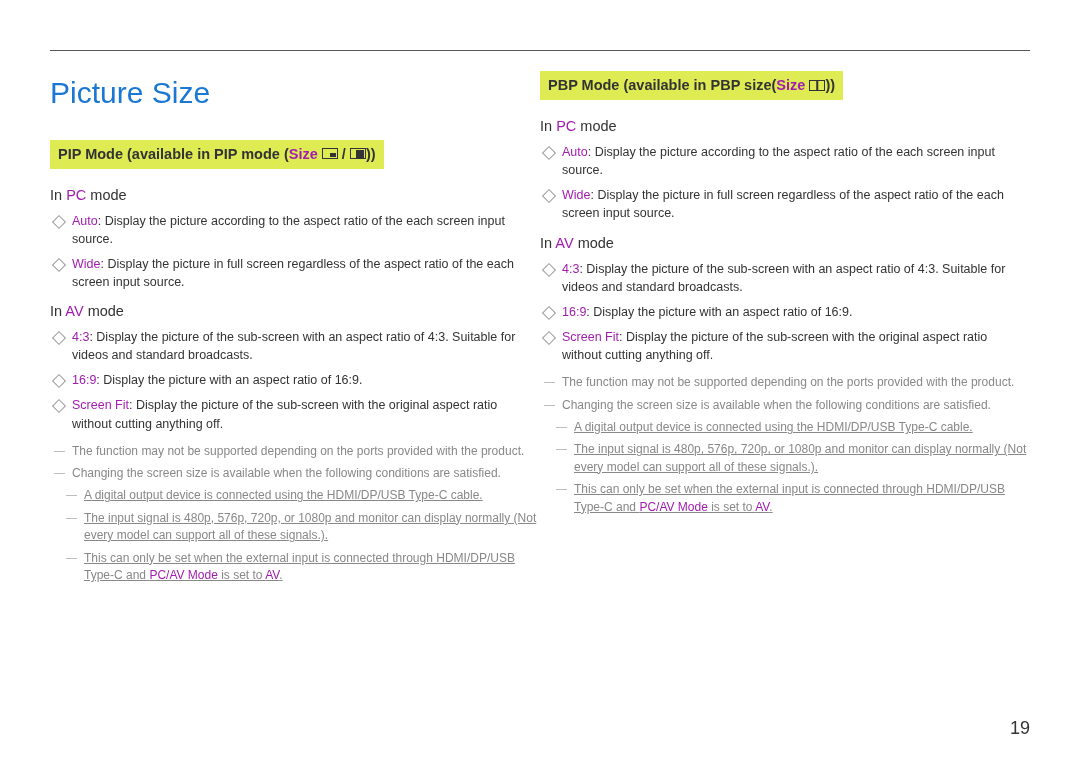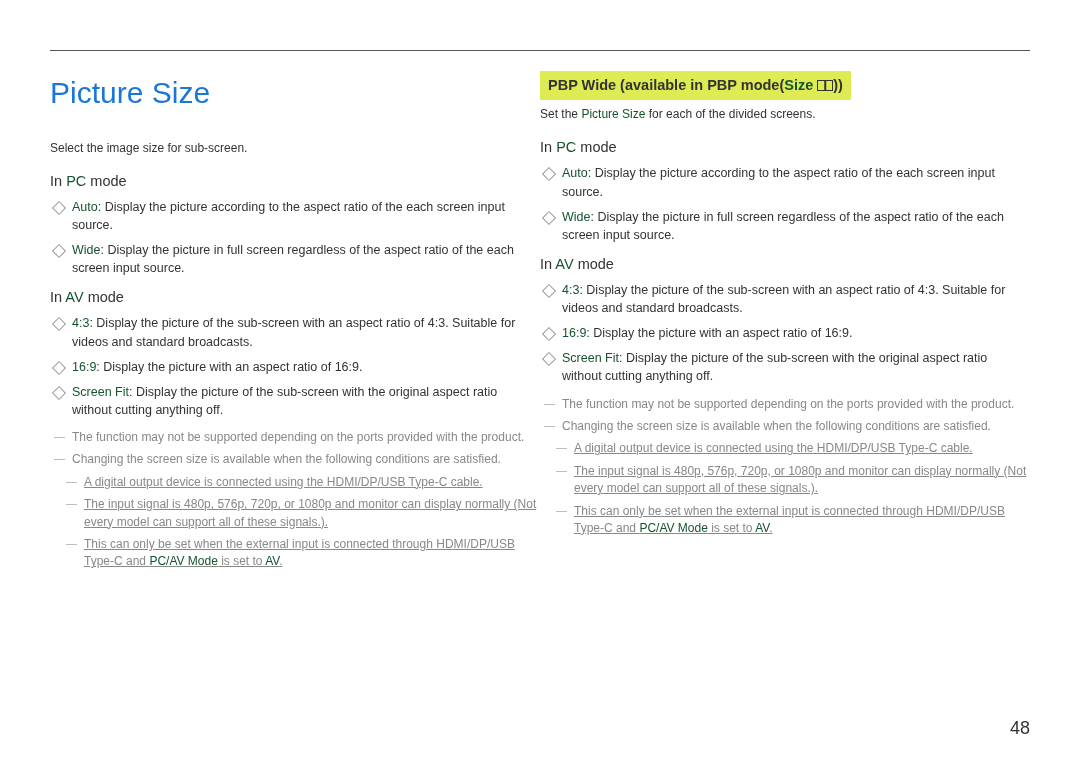--- a/index.html
+++ b/index.html
@@ -32,21 +32,21 @@
   }
   .mode-heading {
     background: #deeb52;
     color: #333;
     font-size: 14.5px;
     font-weight: 600;
     padding: 4px 8px;
     display: inline-block;
     margin: 0 0 6px 0;
   }
-  .mode-heading .hl, .red { color: #14532d; }
+  .mode-heading .hl, .red { color: #a21caf; }
   .intro {
     font-size: 12px;
     margin: 0 0 14px 0;
     color: #333;
   }
   .subhead {
     font-size: 14.5px;
     font-weight: 400;
     margin: 10px 0 6px 0;
   }
@@ -131,22 +131,26 @@
 </head>
 <body>
 
 <div class="rule"></div>
 
 <div class="columns">
 
   <div class="col">
     <h1 class="page-title">Picture Size</h1>
 
-
-    <p class="intro">Select the image size for sub-screen.</p>
+    <div class="mode-heading">
+      <span>PIP Mode (available in PIP mode (</span><span class="hl">Size</span>
+      <span class="ico ico-pip1"></span> /
+      <span class="ico ico-pip2"></span><span>))</span>
+    </div>
+
 
     <div class="subhead">
       <span>In </span><span class="red">PC</span><span> mode</span>
     </div>
     <ul class="bullets">
       <li><span class="red">Auto</span><span>: Display the picture according to the aspect ratio of the each screen input source.</span></li>
       <li><span class="red">Wide</span><span>: Display the picture in full screen regardless of the aspect ratio of the each screen input source.</span></li>
     </ul>
 
     <div class="subhead">
@@ -162,27 +166,24 @@
     <div class="note">Changing the screen size is available when the following conditions are satisfied.</div>
     <div class="note sub">A digital output device is connected using the HDMI/DP/USB Type-C cable.</div>
     <div class="note sub">The input signal is 480p, 576p, 720p, or 1080p and monitor can display normally (Not every model can support all of these signals.).</div>
     <div class="note sub">
       <span>This can only be set when the external input is connected through HDMI/DP/USB Type-C and </span><span class="red">PC/AV Mode</span><span> is set to </span><span class="red">AV</span><span>.</span>
     </div>
   </div>
 
   <div class="col">
     <div class="mode-heading">
-      <span>PBP Wide (available in PBP mode(</span><span class="hl">Size</span>
+      <span>PBP Mode (available in PBP size(</span><span class="hl">Size</span>
       <span class="ico ico-pbp"></span><span>))</span>
     </div>
 
-    <p class="intro">
-      <span>Set the </span><span class="red">Picture Size</span><span> for each of the divided screens.</span>
-    </p>
 
     <div class="subhead">
       <span>In </span><span class="red">PC</span><span> mode</span>
     </div>
     <ul class="bullets">
       <li><span class="red">Auto</span><span>: Display the picture according to the aspect ratio of the each screen input source.</span></li>
       <li><span class="red">Wide</span><span>: Display the picture in full screen regardless of the aspect ratio of the each screen input source.</span></li>
     </ul>
 
     <div class="subhead">
@@ -198,13 +199,13 @@
     <div class="note">Changing the screen size is available when the following conditions are satisfied.</div>
     <div class="note sub">A digital output device is connected using the HDMI/DP/USB Type-C cable.</div>
     <div class="note sub">The input signal is 480p, 576p, 720p, or 1080p and monitor can display normally (Not every model can support all of these signals.).</div>
     <div class="note sub">
       <span>This can only be set when the external input is connected through HDMI/DP/USB Type-C and </span><span class="red">PC/AV Mode</span><span> is set to </span><span class="red">AV</span><span>.</span>
     </div>
   </div>
 
 </div>
 
-<div class="page-num">48</div>
+<div class="page-num">19</div>
 
 </body></html>

